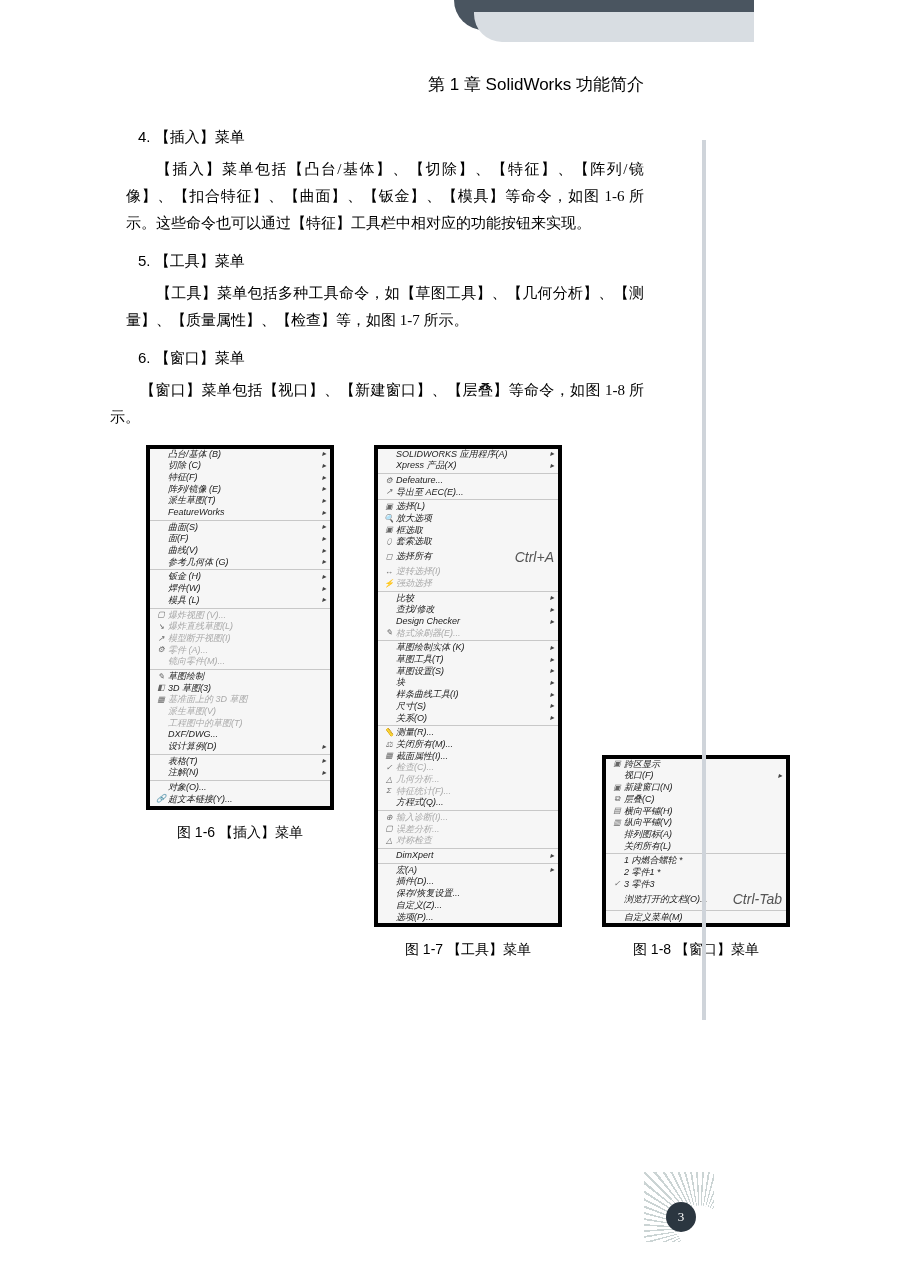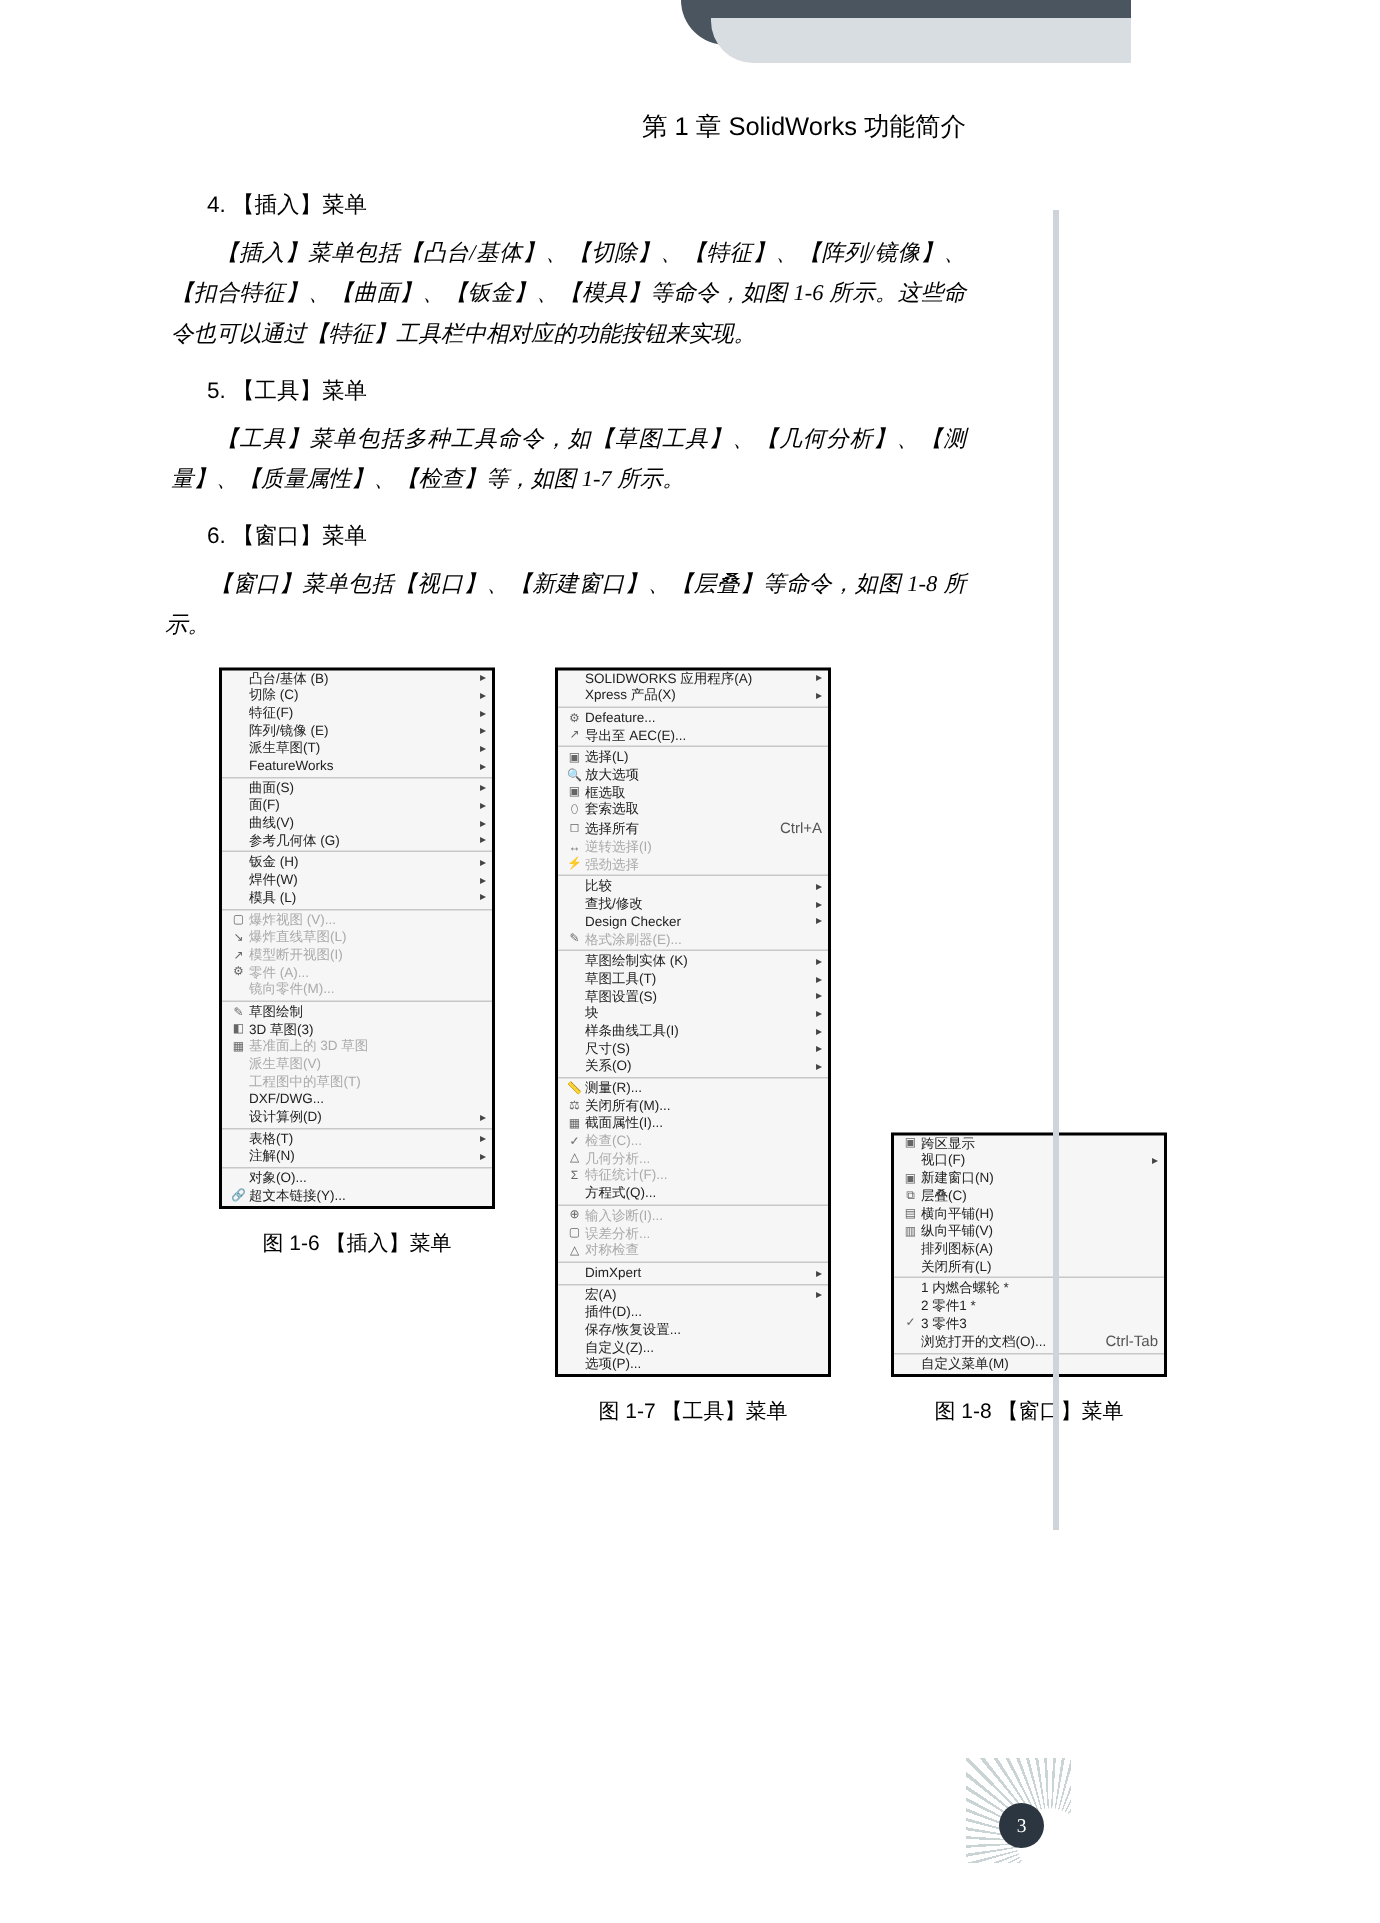--- a/index.html
+++ b/index.html
@@ -55,52 +55,52 @@
     margin-bottom: 22px;
     padding-right: 0;
   }
   .heading {
     font-family: "SimHei","黑体",sans-serif;
     font-size: 15px;
     margin: 10px 0 6px 28px;
   }
   .para {
     text-indent: 2em;
-    margin: 4px 0 10px 4px;
+    margin: 4px 0 10px 16px;
     text-align: justify;
-    font-style: italic;
   }
   .figures-row {
     display: flex;
     justify-content: flex-start;
     gap: 40px;
     margin: 14px 0 8px 36px;
   }
   .fig { display: flex; flex-direction: column; align-items: center; }
   .menu-box {
-    border: 2px solid #000000;
+    border: 4px solid #000000;
     background: #f6f6f6;
     font-family: "SimSun","宋体",sans-serif;
     font-size: 9px;
     line-height: 1.3;
     color: #222;
+    font-style: italic;
   }
   .menu-box .row {
     display: flex;
     align-items: center;
     padding: 0 4px;
     white-space: nowrap;
   }
   .menu-box .row .ic {
     width: 14px; display: inline-block; text-align: center;
     color: #666; font-size: 8px;
   }
   .menu-box .row .lbl { flex: 1; }
   .menu-box .row .arr { color: #444; font-size: 8px; margin-left: 6px; }
-  .menu-box .row .sc { color: #555; font-size: 10px; margin-left: 6px; }
+  .menu-box .row .sc { color: #555; font-size: 14px; margin-left: 6px; }
   .menu-box .row.dis { color: #aaa; }
   .menu-box .sep { border-top: 1px solid #c8c8c8; margin: 1px 0; }
   .fig-caption {
     font-family: "SimSun","宋体",sans-serif;
     font-size: 14px;
     margin-top: 10px;
     text-align: center;
   }
 
   .page-num-deco {

